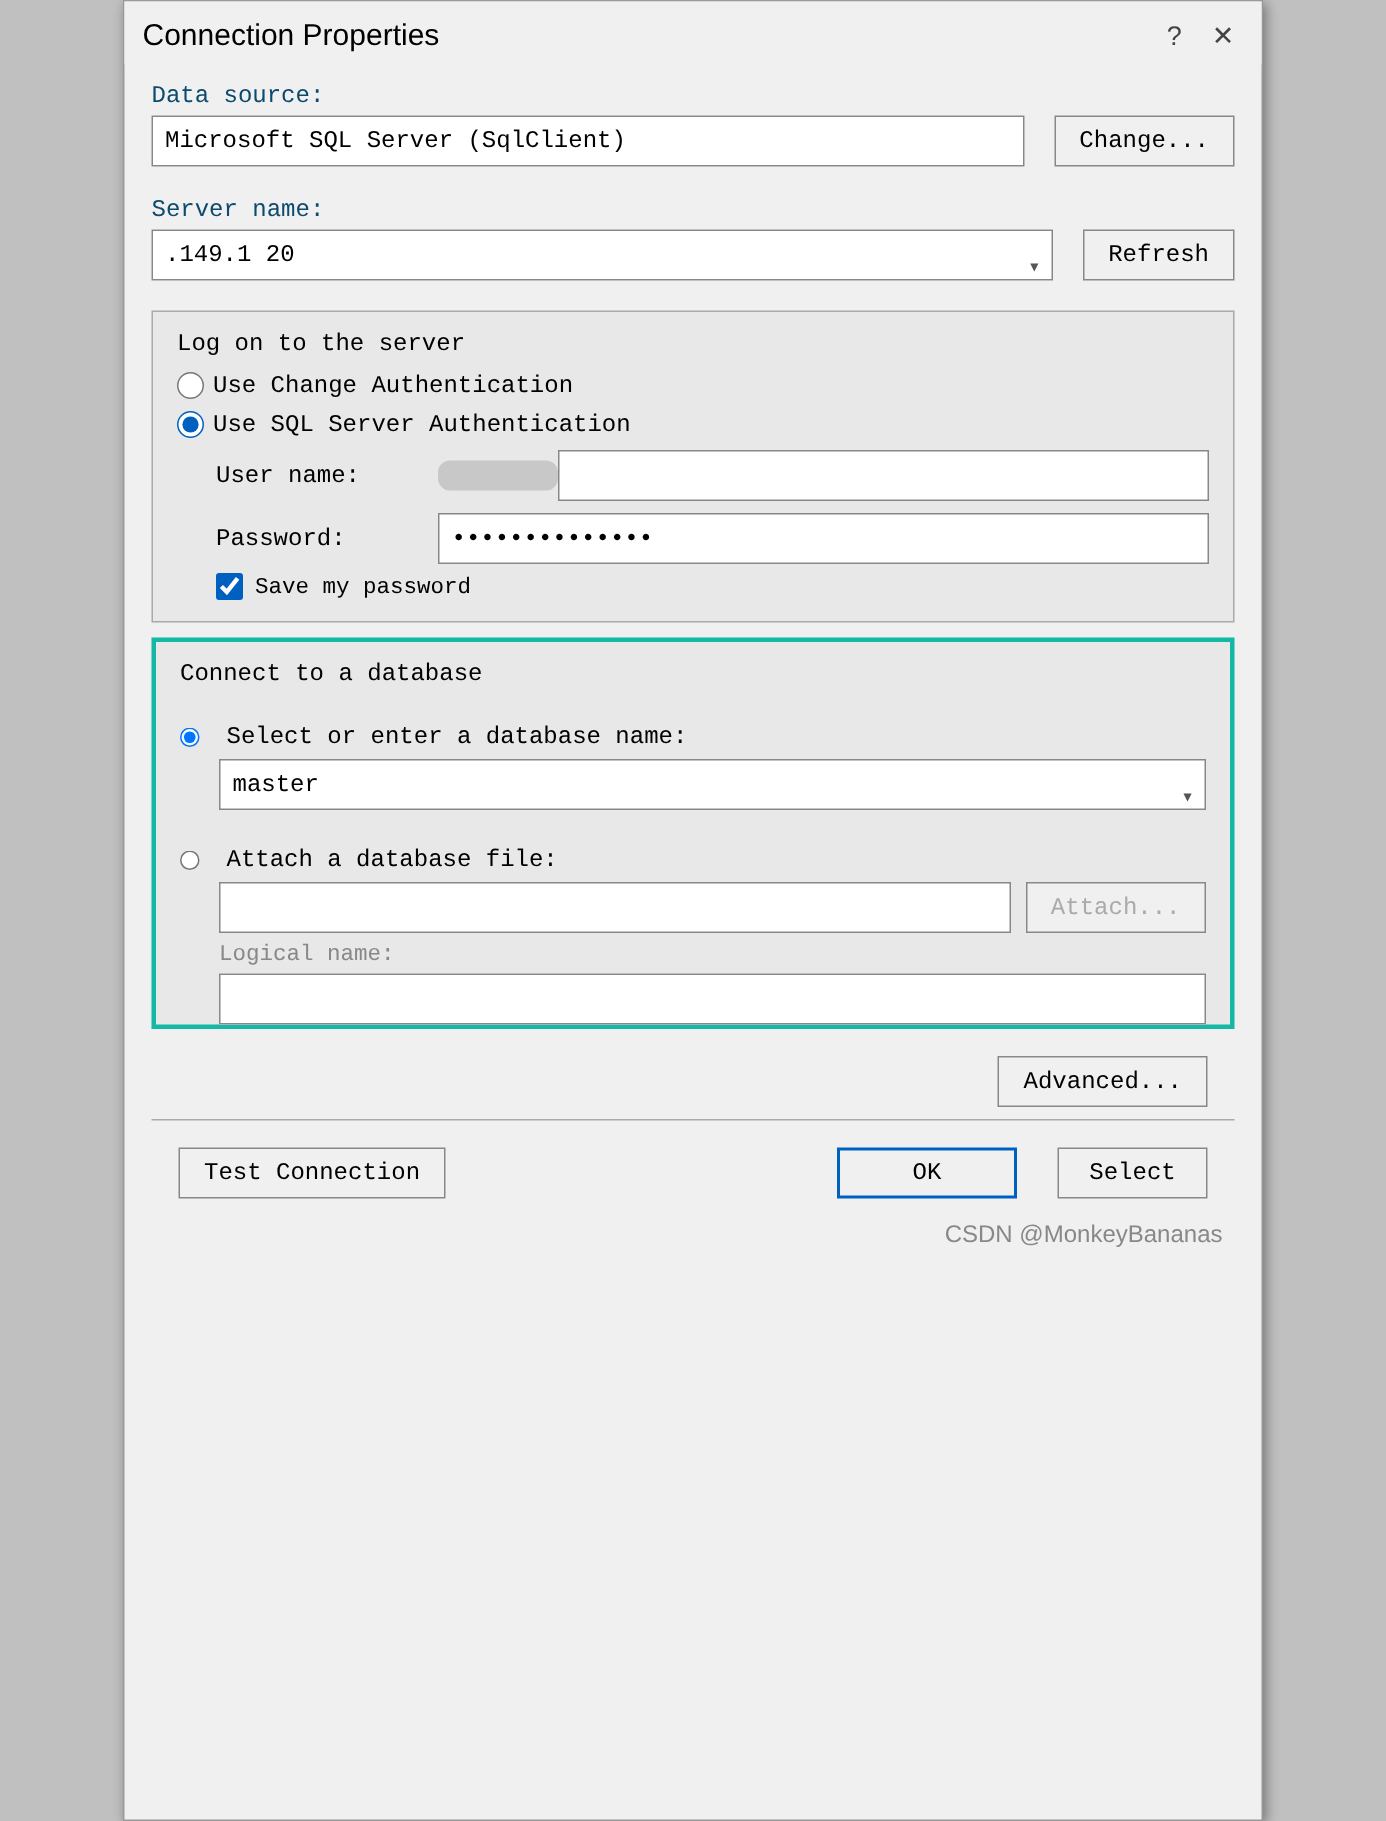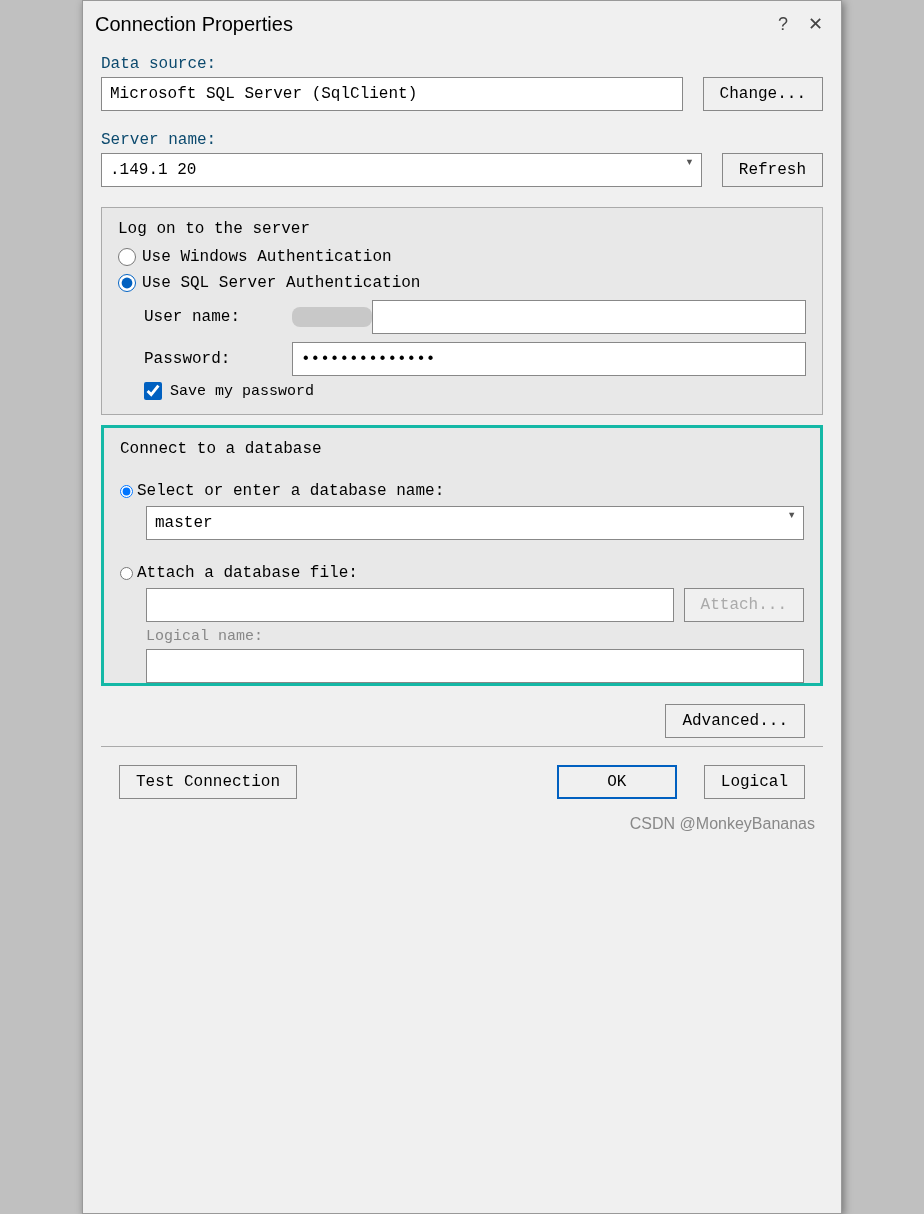--- a/index.html
+++ b/index.html
@@ -81,21 +81,21 @@
       background: #fff;
       height: 34px;
     }
     .text-input-wide {
       flex: 1;
     }
     .dropdown-wrapper {
       flex: 1;
       position: relative;
       display: flex;
-      align-items: flex-start;
+      align-items: flex-end;
     }
     .dropdown-wrapper select {
       width: 100%;
       font-family: 'Courier New', monospace;
       font-size: 16px;
       padding: 4px 30px 4px 8px;
       border: 1px solid #888;
       background: #fff;
       height: 34px;
       appearance: none;
@@ -186,21 +186,21 @@
     }
     .db-section {
       border: 3px solid #14b8a6;
       background: #e8e8e8;
       padding: 12px 16px 0 16px;
       margin-bottom: 10px;
     }
     .db-radio-row {
       display: flex;
       align-items: center;
-      gap: 4px;
+      gap: 18px;
       margin-bottom: 6px;
       margin-top: 24px;
     }
     .db-name-dropdown {
       margin-left: 26px;
       margin-bottom: 10px;
     }
     .db-attach-row {
       display: flex;
       align-items: center;
@@ -287,21 +287,21 @@
         </div>
         <button class="btn">Refresh</button>
       </div>
     </div>
 
     <div class="section-box">
       <div class="section-label">Log on to the server</div>
 
       <div class="radio-row">
         <input type="radio" name="authmode" id="winAuth" style="">
-        <label class="radio-label" for="winAuth">Use Windows Authentication</label>
+        <label class="radio-label" for="winAuth">Use Change Authentication</label>
       </div>
 
       <div class="radio-row">
         <input type="radio" name="authmode" id="sqlAuth" checked="" style="">
         <label class="radio-label" for="sqlAuth">Use SQL Server Authentication</label>
       </div>
 
       <div class="form-grid">
         <div class="form-cell-label">User name:</div>
         <div class="form-cell-input">
@@ -358,19 +358,19 @@
     <div class="bottom-buttons">
       <button class="btn">Advanced...</button>
     </div>
 
     <hr class="divider">
 
     <div class="footer-buttons">
       <button class="btn">Test Connection</button>
       <div style="display:flex;gap:27px;">
         <button class="btn btn-ok">OK</button>
-        <button class="btn">Logical</button>
+        <button class="btn">Select</button>
       </div>
     </div>
 
     <div class="watermark">CSDN @MonkeyBananas</div>
   </div>
 </div>
 
 </body></html>

